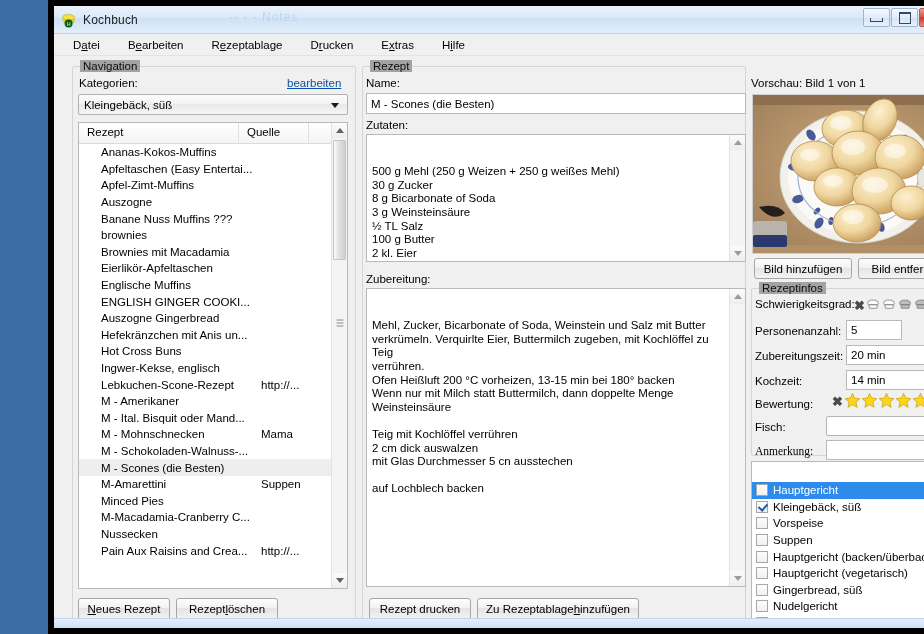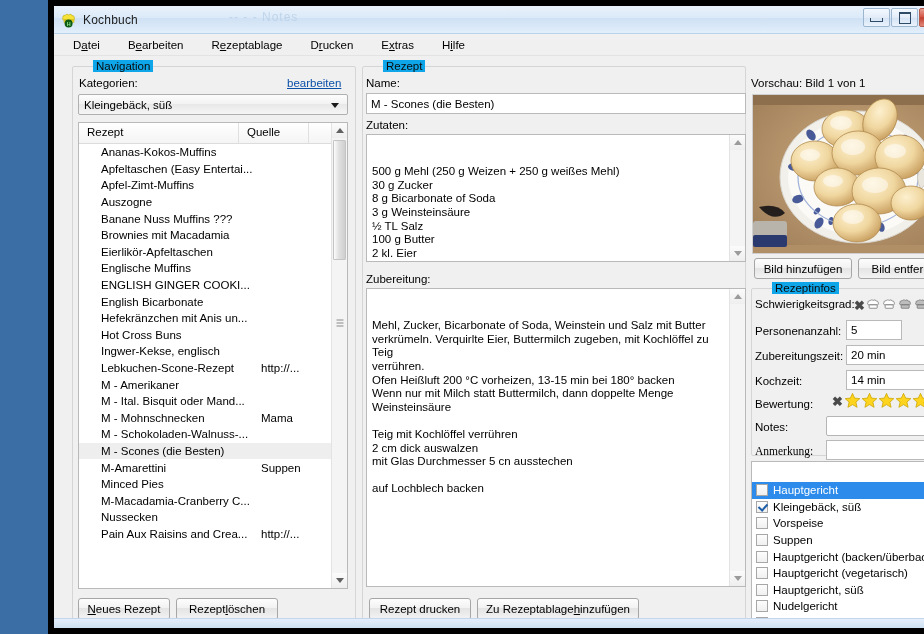--- a/index.html
+++ b/index.html
@@ -91,22 +91,22 @@
   .menuitem u { text-decoration: underline; }
   
   .group {
     position: absolute;
     border: 1px solid #d5d5d5;
     border-radius: 2px;
     background: transparent;
   }
   .group > .legend {
     position: absolute;
-    top: -7px; left: 20px;
-    background: #0ea5e9;
+    top: -7px; left: 7px;
+    background: #a3a3a3;
     padding: 0 3px;
     font-size: 11.5px;
     color: #0b0b0b;
   }
   .lbl { font-size: 11.5px; color: #000; }
   .linklike {
     color: #0b4fa8;
     text-decoration: underline;
     font-size: 11.5px;
     cursor: pointer;
@@ -366,37 +366,41 @@
         </div>
         <div class="lv-row">
           <span class="lv-c1">Auszogne</span>
           <span class="lv-c2"></span>
         </div>
         <div class="lv-row">
           <span class="lv-c1">Banane Nuss Muffins ???</span>
           <span class="lv-c2"></span>
         </div>
         <div class="lv-row">
+          <span class="lv-c1">brownies</span>
+          <span class="lv-c2"></span>
+        </div>
+        <div class="lv-row">
           <span class="lv-c1">Brownies mit Macadamia</span>
           <span class="lv-c2"></span>
         </div>
         <div class="lv-row">
           <span class="lv-c1">Eierlikör-Apfeltaschen</span>
           <span class="lv-c2"></span>
         </div>
         <div class="lv-row">
           <span class="lv-c1">Englische Muffins</span>
           <span class="lv-c2"></span>
         </div>
         <div class="lv-row">
           <span class="lv-c1">ENGLISH GINGER COOKI...</span>
           <span class="lv-c2"></span>
         </div>
         <div class="lv-row">
-          <span class="lv-c1">English Bicarbonate</span>
+          <span class="lv-c1">Auszogne Gingerbread</span>
           <span class="lv-c2"></span>
         </div>
         <div class="lv-row">
           <span class="lv-c1">Hefekränzchen mit Anis un...</span>
           <span class="lv-c2"></span>
         </div>
         <div class="lv-row">
           <span class="lv-c1">Hot Cross Buns</span>
           <span class="lv-c2"></span>
         </div>
@@ -642,21 +646,21 @@
             <path d="M10 1.6 L12.5 7.2 L18.6 7.8 L14 11.9 L15.4 18 L10 14.8 L4.6 18 L6 11.9 L1.4 7.8 L7.5 7.2 Z" fill="#ffd41f" stroke="#c9a400" stroke-width=".9" stroke-linejoin="round"></path>
           </svg></span><span class="star"><svg width="17" height="17" viewBox="0 0 20 20">
             <path d="M10 1.6 L12.5 7.2 L18.6 7.8 L14 11.9 L15.4 18 L10 14.8 L4.6 18 L6 11.9 L1.4 7.8 L7.5 7.2 Z" fill="#ffd41f" stroke="#c9a400" stroke-width=".9" stroke-linejoin="round"></path>
           </svg></span><span class="star"><svg width="17" height="17" viewBox="0 0 20 20">
             <path d="M10 1.6 L12.5 7.2 L18.6 7.8 L14 11.9 L15.4 18 L10 14.8 L4.6 18 L6 11.9 L1.4 7.8 L7.5 7.2 Z" fill="#ffd41f" stroke="#c9a400" stroke-width=".9" stroke-linejoin="round"></path>
           </svg></span><span class="star"><svg width="17" height="17" viewBox="0 0 20 20">
             <path d="M10 1.6 L12.5 7.2 L18.6 7.8 L14 11.9 L15.4 18 L10 14.8 L4.6 18 L6 11.9 L1.4 7.8 L7.5 7.2 Z" fill="#ffd41f" stroke="#c9a400" stroke-width=".9" stroke-linejoin="round"></path>
           </svg></span></span>
   </div>
 
-  <span class="lbl" style="position:absolute; left:701px; top:415px;">Notes:</span>
+  <span class="lbl" style="position:absolute; left:701px; top:415px;">Fisch:</span>
   <div class="combo combo-white" style="position:absolute; left:772px; top:410px; width:130px; height:20px;">
     <span></span>
     <span class="arrow"></span>
   </div>
 
   <span class="lbl" style="position:absolute; left:701px; top:439px;font-family:Liberation Serif, serif;">Anmerkung:</span>
   <div class="tinput" style="position:absolute; left:772px; top:434px; width:130px; height:20px;">
     <span></span>
   </div>
 
@@ -681,21 +685,21 @@
         <div class="cbl-row">
           <span class="cb"></span>
           <span>Hauptgericht (backen/überbacken)</span>
         </div>
         <div class="cbl-row">
           <span class="cb"></span>
           <span>Hauptgericht (vegetarisch)</span>
         </div>
         <div class="cbl-row">
           <span class="cb"></span>
-          <span>Hauptgericht, süß</span>
+          <span>Gingerbread, süß</span>
         </div>
         <div class="cbl-row">
           <span class="cb"></span>
           <span>Nudelgericht</span>
         </div>
         <div class="cbl-row">
           <span class="cb"></span>
           <span>Fisch</span>
         </div>
       </div>

